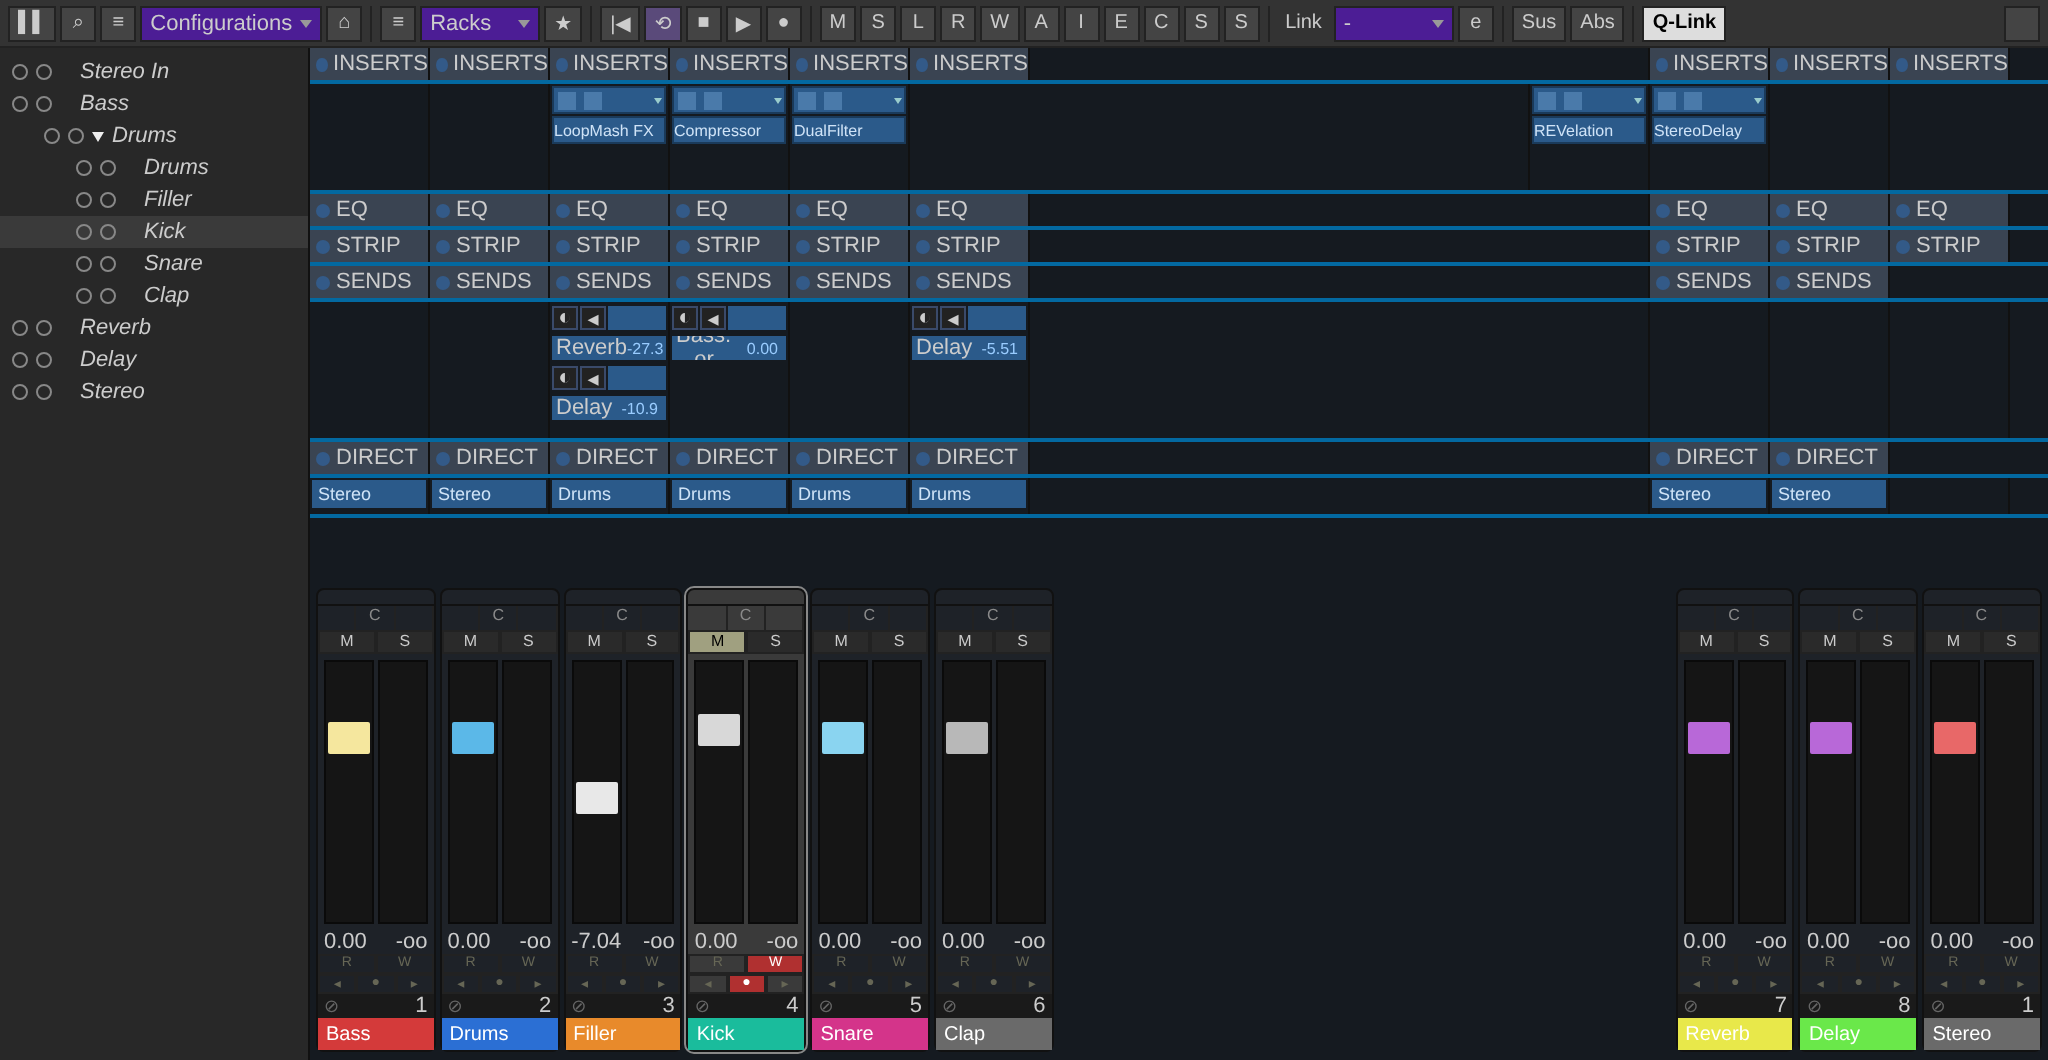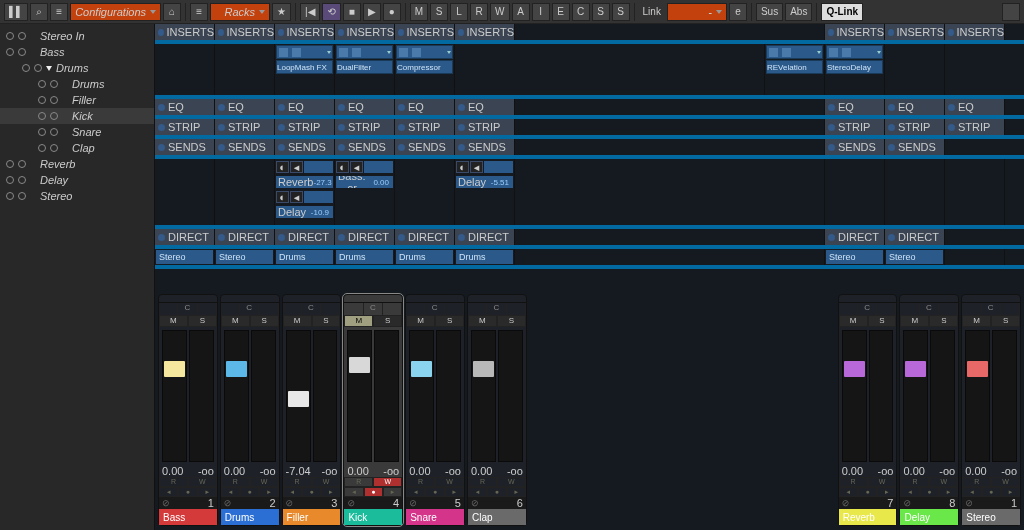--- a/index.html
+++ b/index.html
@@ -1,36 +1,36 @@
 <!DOCTYPE html>
 <html><head>
 <meta charset="utf-8">
 <style>
 *{margin:0;padding:0;box-sizing:border-box;font-family:Arial,sans-serif;font-size:11px;color:#ccc;}
 body{background:#1a1a1a;width:1024px;height:530px;overflow:hidden;position:relative;}
 .toolbar{height:24px;background:#333;border-bottom:1px solid #222;display:flex;align-items:center;padding:0 4px;gap:2px;}
 .tbtn{background:#444;border:1px solid #222;height:18px;min-width:18px;display:inline-flex;align-items:center;justify-content:center;padding:0 4px;font-size:10px;color:#ccc;cursor:pointer;}
 .tbtn.active{background:#5a4a7a;}
-.tselect{background:#c2410c;border:1px solid #222;height:18px;min-width:80px;display:inline-flex;align-items:center;justify-content:flex-end;padding:0 4px;font-size:10px;cursor:pointer;font-style:italic;}
+.tselect{background:#4c1d95;border:1px solid #222;height:18px;min-width:80px;display:inline-flex;align-items:center;justify-content:space-between;padding:0 4px;font-size:10px;cursor:pointer;}
 .tselect .cv{width:0;height:0;border-left:3px solid transparent;border-right:3px solid transparent;border-top:4px solid #999;margin-left:4px;}
 .sep{width:1px;height:18px;background:#222;margin:0 2px;}
 .main{display:flex;height:calc(100% - 24px);}
 .sidebar{width:155px;background:#282828;border-right:1px solid #111;}
 .tabs{display:flex;border-bottom:1px solid #111;}
 .tab{flex:1;padding:6px 0;text-align:center;font-size:11px;cursor:pointer;background:#333;}
 .tab.active{background:#282828;border:1px solid #d68830;border-bottom:none;border-radius:4px 4px 0 0;}
 .tree{padding:4px 0;}
 .trow{display:flex;align-items:center;height:16px;padding-left:6px;cursor:pointer;}
 .trow.sel{background:#3a3a3a;}
 .toggle{width:8px;height:8px;border:1px solid #888;border-radius:50%;margin-right:4px;}
 .tri{width:0;height:0;border-left:3px solid transparent;border-right:3px solid transparent;border-top:5px solid #eee;margin-right:4px;}
 .tlabel{font-size:11px;font-style:italic;}
 .content{flex:1;overflow:hidden;background:#151a20;display:flex;flex-direction:column;}
 .racks{flex:1;overflow:auto;}
-.rrow{display:flex;border-bottom:4px solid #0369a1;}
+.rrow{display:flex;border-bottom:2px solid #0369a1;}
 .cell{width:60px;border-right:1px solid #111;position:relative;}
 .rhead{height:16px;background:#3a4452;display:flex;align-items:center;padding-left:3px;font-size:9px;color:#8fa8c8;}
 .rhead .dot{width:7px;height:7px;border-radius:50%;background:#335a88;margin-right:3px;}
 .gaplarge{width:310px;border-right:1px solid #111;}
 .slot{height:14px;background:#2b5a8a;border:1px solid #1a3a5a;margin:1px;display:flex;align-items:center;font-size:8px;color:#cfe3f7;overflow:hidden;}
 .slot .pic{width:9px;height:9px;background:#4a7aaa;margin:0 2px;display:inline-block;position:relative;}
 .slot .mini-cv{width:0;height:0;border-left:2px solid transparent;border-right:2px solid transparent;border-top:3px solid #9cc;margin-left:auto;margin-right:1px;}
 .sendslot{height:14px;margin:1px;display:flex;align-items:center;font-size:8px;}
 .sendslot .sb{width:13px;height:12px;background:#222;border:1px solid #3a4a6a;margin-right:1px;display:inline-flex;align-items:center;justify-content:center;}
 .sendslot .stxt{flex:1;background:#2b5a8a;height:12px;display:flex;align-items:center;padding-left:2px;overflow:hidden;}
@@ -254,29 +254,29 @@
               <span class="mini-cv"></span>
             </div>
             <div class="slot">LoopMash FX</div>
           </div>
           <div class="cell">
             <div class="slot">
               <span class="pic"></span>
               <span class="pic"></span>
               <span class="mini-cv"></span>
             </div>
-            <div class="slot">DualFilter</div>
+            <div class="slot">Compressor</div>
           </div>
           <div class="cell">
             <div class="slot">
               <span class="pic"></span>
               <span class="pic"></span>
               <span class="mini-cv"></span>
             </div>
-            <div class="slot">Compressor</div>
+            <div class="slot">DualFilter</div>
           </div>
           <div class="gaplarge"></div>
           <div class="cell">
             <div class="slot">
               <span class="pic"></span>
               <span class="pic"></span>
               <span class="mini-cv"></span>
             </div>
             <div class="slot">REVelation</div>
           </div>

